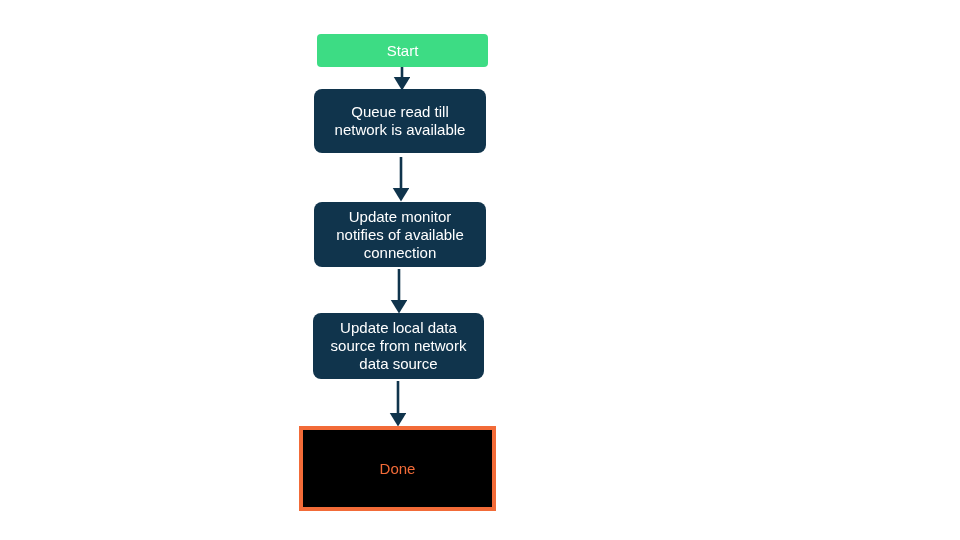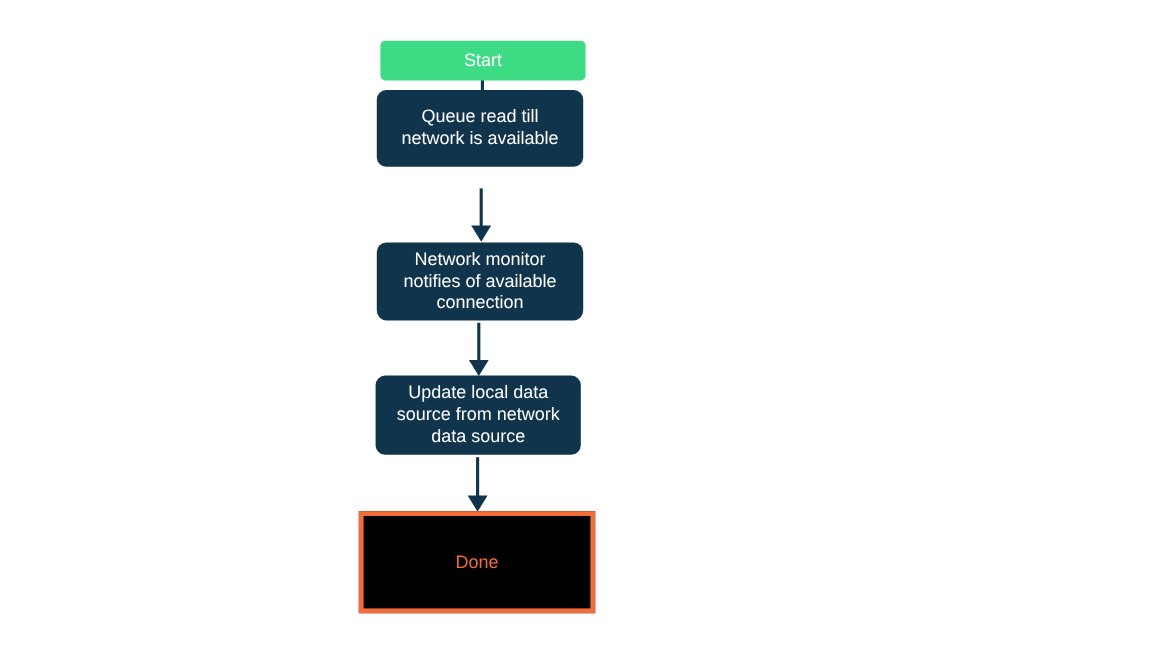--- a/index.html
+++ b/index.html
@@ -47,21 +47,21 @@
     margin-top: 24px;
   }
 
   
   .node-process {
     background: #10344C;
     border-radius: 8px;
     color: #ffffff;
     font-size: 15px;
   }
-  .node-p1 { left: 314px; top: 75px;  width: 172px; height: 64px; }
+  .node-p1 { left: 314px; top: 89px;  width: 172px; height: 64px; }
   .node-p2 { left: 314px; top: 202px; width: 172px; height: 65px; }
   .node-p3 { left: 313px; top: 313px; width: 171px; height: 66px; }
 
   
   .node-done {
     left: 299px;
     top: 426px;
     width: 197px;
     height: 85px;
     background: #000000;
@@ -118,21 +118,21 @@
   <div class="node node-start">
     <span class="node-label">Start</span>
   </div>
 
   <div class="node node-process node-p1">
     <span class="node-label">Queue read till
 network is available</span>
   </div>
 
   <div class="node node-process node-p2">
-    <span class="node-label">Network monitor
+    <span class="node-label">Update monitor
 notifies of available
 connection</span>
   </div>
 
   <div class="node node-process node-p3">
     <span class="node-label">Update local data
 source from network
 data source</span>
   </div>
 

